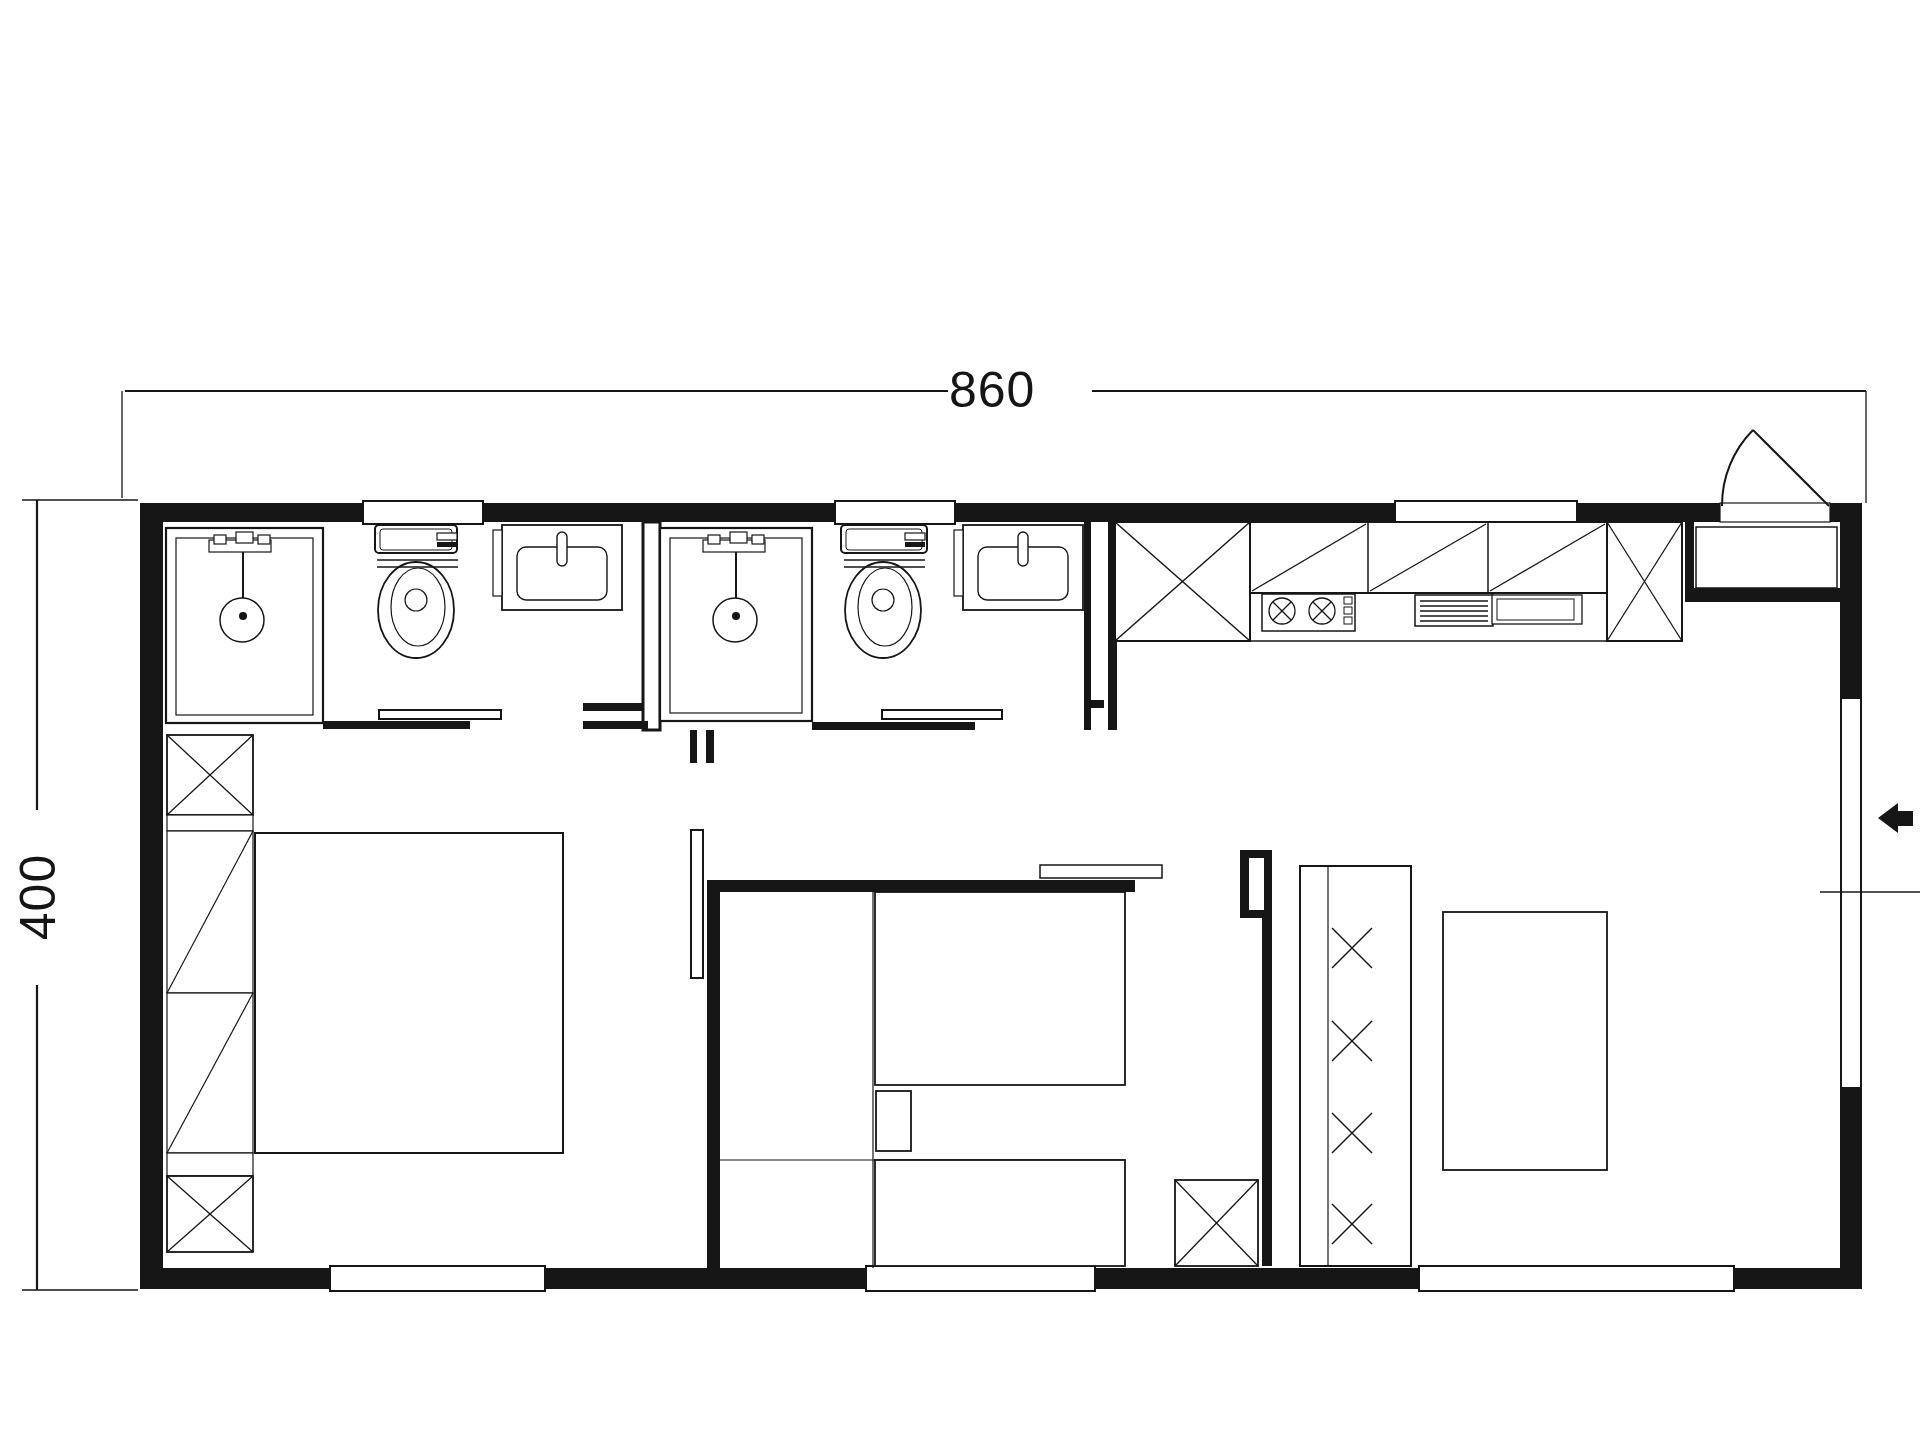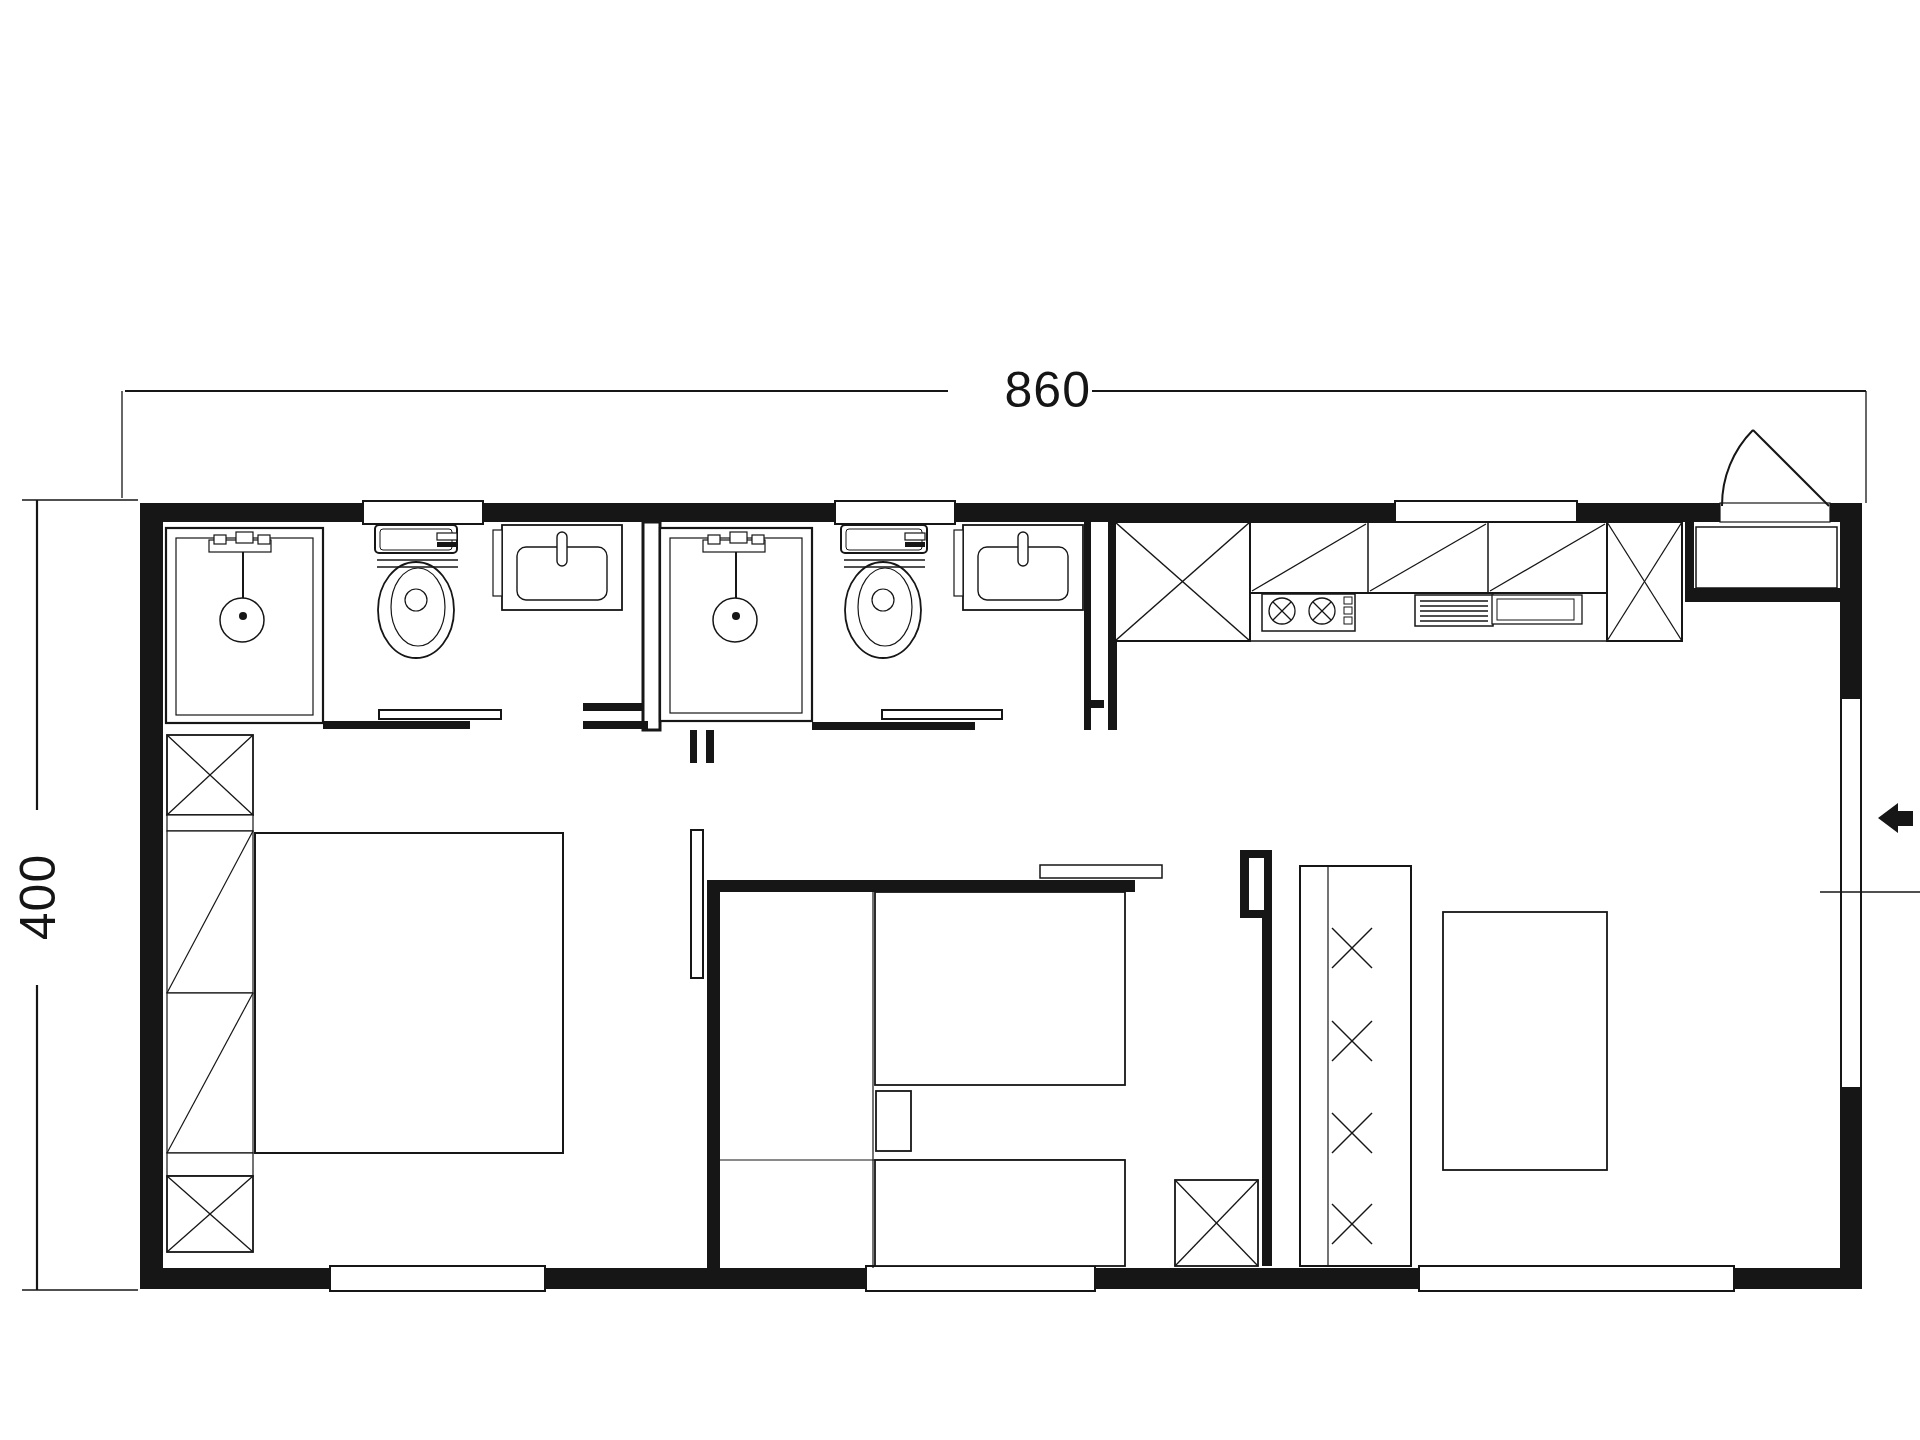--- a/index.html
+++ b/index.html
@@ -1,20 +1,20 @@
 <!DOCTYPE html>
 <html><head>
 <meta charset="utf-8">
 <style>
   html,body{margin:0;padding:0;background:#ffffff;}
   .canvas{position:relative;width:1920px;height:1440px;background:#ffffff;overflow:hidden;
           font-family:"Liberation Sans",sans-serif;}
   .plan-svg{position:absolute;left:0;top:0;}
   .dim{position:absolute;color:#151515;font-size:50px;line-height:52px;letter-spacing:1px;}
-  .dim-w{left:949px;top:364px;width:142px;text-align:right;}
+  .dim-w{left:949px;top:364px;width:142px;text-align:left;}
   .dim-h{left:-47px;top:871px;width:170px;height:52px;text-align:center;
          transform:rotate(-90deg);transform-origin:center;}
 </style>
 </head>
 <body>
 
 <div class="canvas">
   <svg class="plan-svg" width="1920" height="1440" viewBox="0 0 1920 1440" xmlns="http://www.w3.org/2000/svg">
       <rect x="140" y="503" width="23" height="786" fill="#161616"></rect>
       <rect x="140" y="503" width="223" height="19" fill="#161616"></rect>

